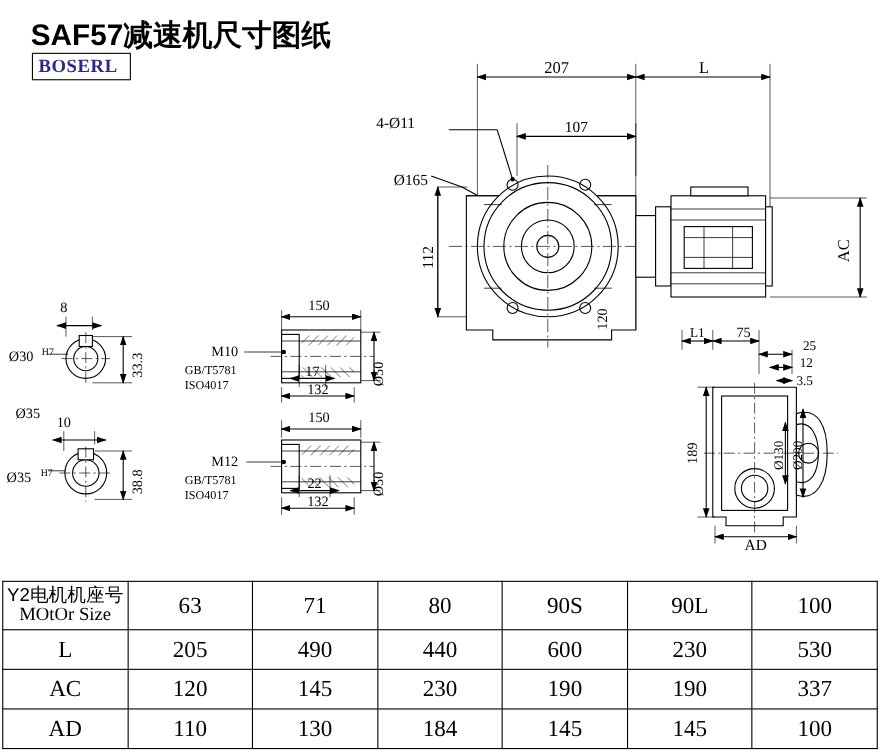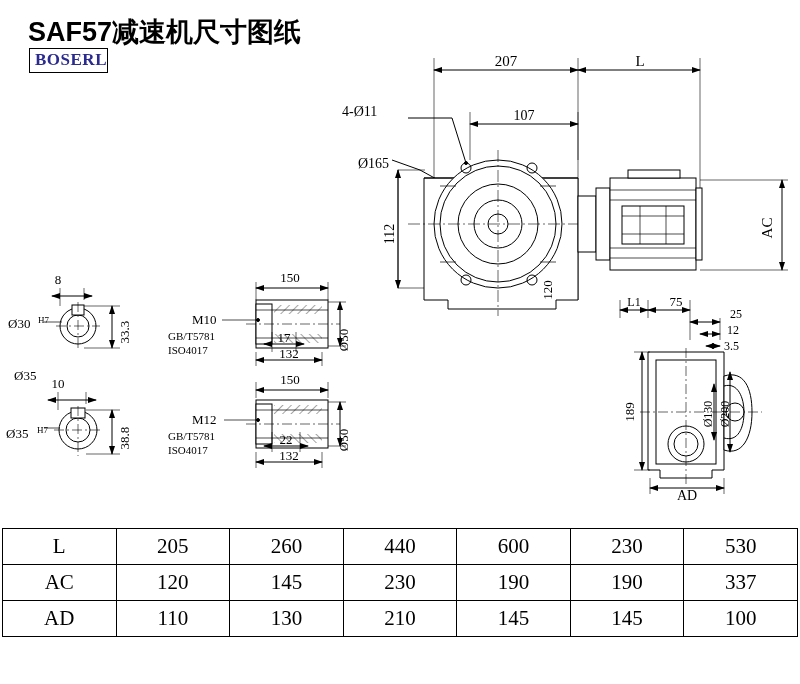--- a/index.html
+++ b/index.html
@@ -29,21 +29,21 @@
     font-weight: bold;
     font-size: 27px;
     letter-spacing: 0px;
     white-space: nowrap;
   }
   .logo-box {
     position: absolute;
     left: 29px;
     top: 48px;
     border: 1px solid #000;
-    padding: 1px 0 2px 5px;
+    padding: 1px 11px 2px 5px;
     background: #fff;
   }
   .logo-text {
     font-family: "Liberation Serif", serif;
     font-weight: bold;
     font-size: 17px;
     color: #2a2a8f;
     letter-spacing: 0.5px;
   }
   svg.draw {
@@ -352,42 +352,54 @@
       <text x="634" y="412" font-size="13" text-anchor="middle" transform="rotate(-90 634 412)">189</text>
       <text x="712" y="414" font-size="12" text-anchor="middle" transform="rotate(-90 712 414)">Ø130</text>
       <text x="729" y="414" font-size="12" text-anchor="middle" transform="rotate(-90 729 414)">Ø200</text>
       <text x="687" y="500" font-size="14" text-anchor="middle">AD</text>
     </g>
   </svg>
 
   <table class="spec-table">
     <tbody>
       <tr>
+        <td class="hdr-cell">
+          <span class="hdr-cn">Y2电机机座号</span>
+          <span class="hdr-en">MOtOr Size</span>
+        </td>
+        <td>63</td>
+        <td>71</td>
+        <td>80</td>
+        <td>90S</td>
+        <td>90L</td>
+        <td>100</td>
+      </tr>
+      <tr>
         <td class="rowlabel">L</td>
         <td>205</td>
-        <td>260</td>
+        <td>490</td>
         <td>440</td>
         <td>600</td>
         <td>230</td>
         <td>530</td>
       </tr>
       <tr>
         <td class="rowlabel">AC</td>
         <td>120</td>
         <td>145</td>
         <td>230</td>
         <td>190</td>
         <td>190</td>
         <td>337</td>
       </tr>
       <tr>
         <td class="rowlabel">AD</td>
         <td>110</td>
         <td>130</td>
-        <td>210</td>
+        <td>184</td>
         <td>145</td>
         <td>145</td>
         <td>100</td>
       </tr>
     </tbody>
   </table>
 
 </div>
 
 </body></html>

